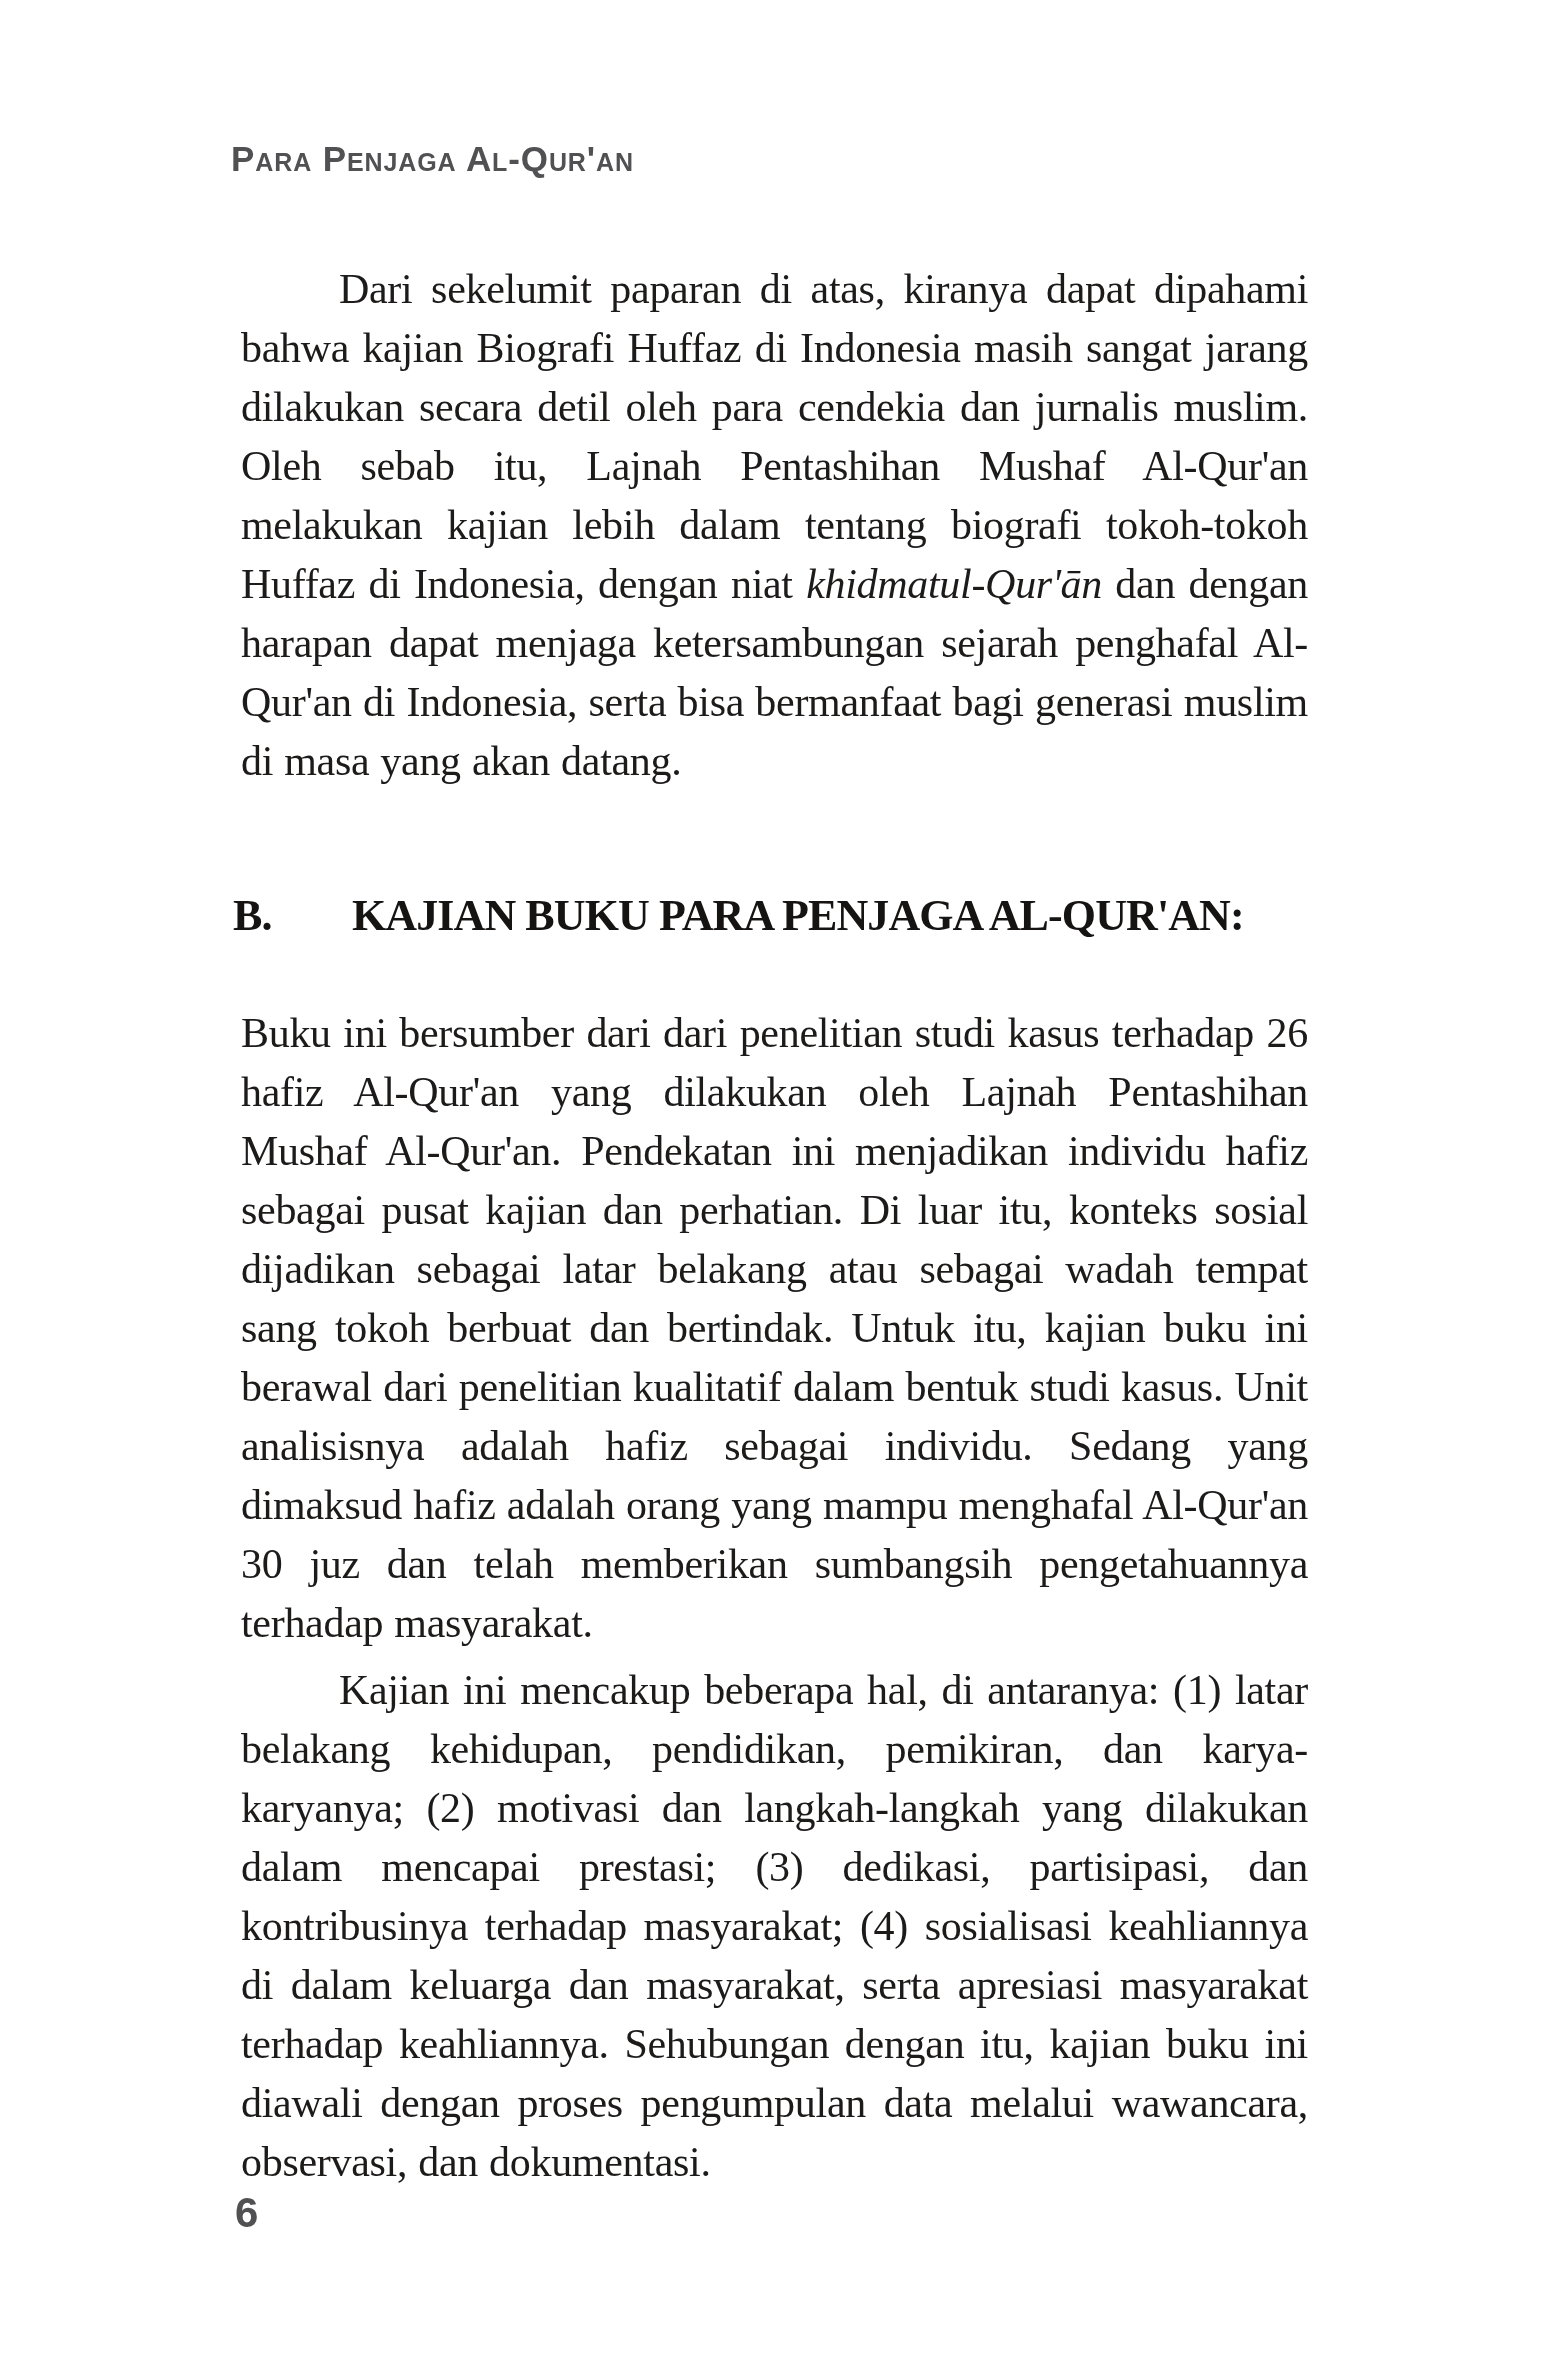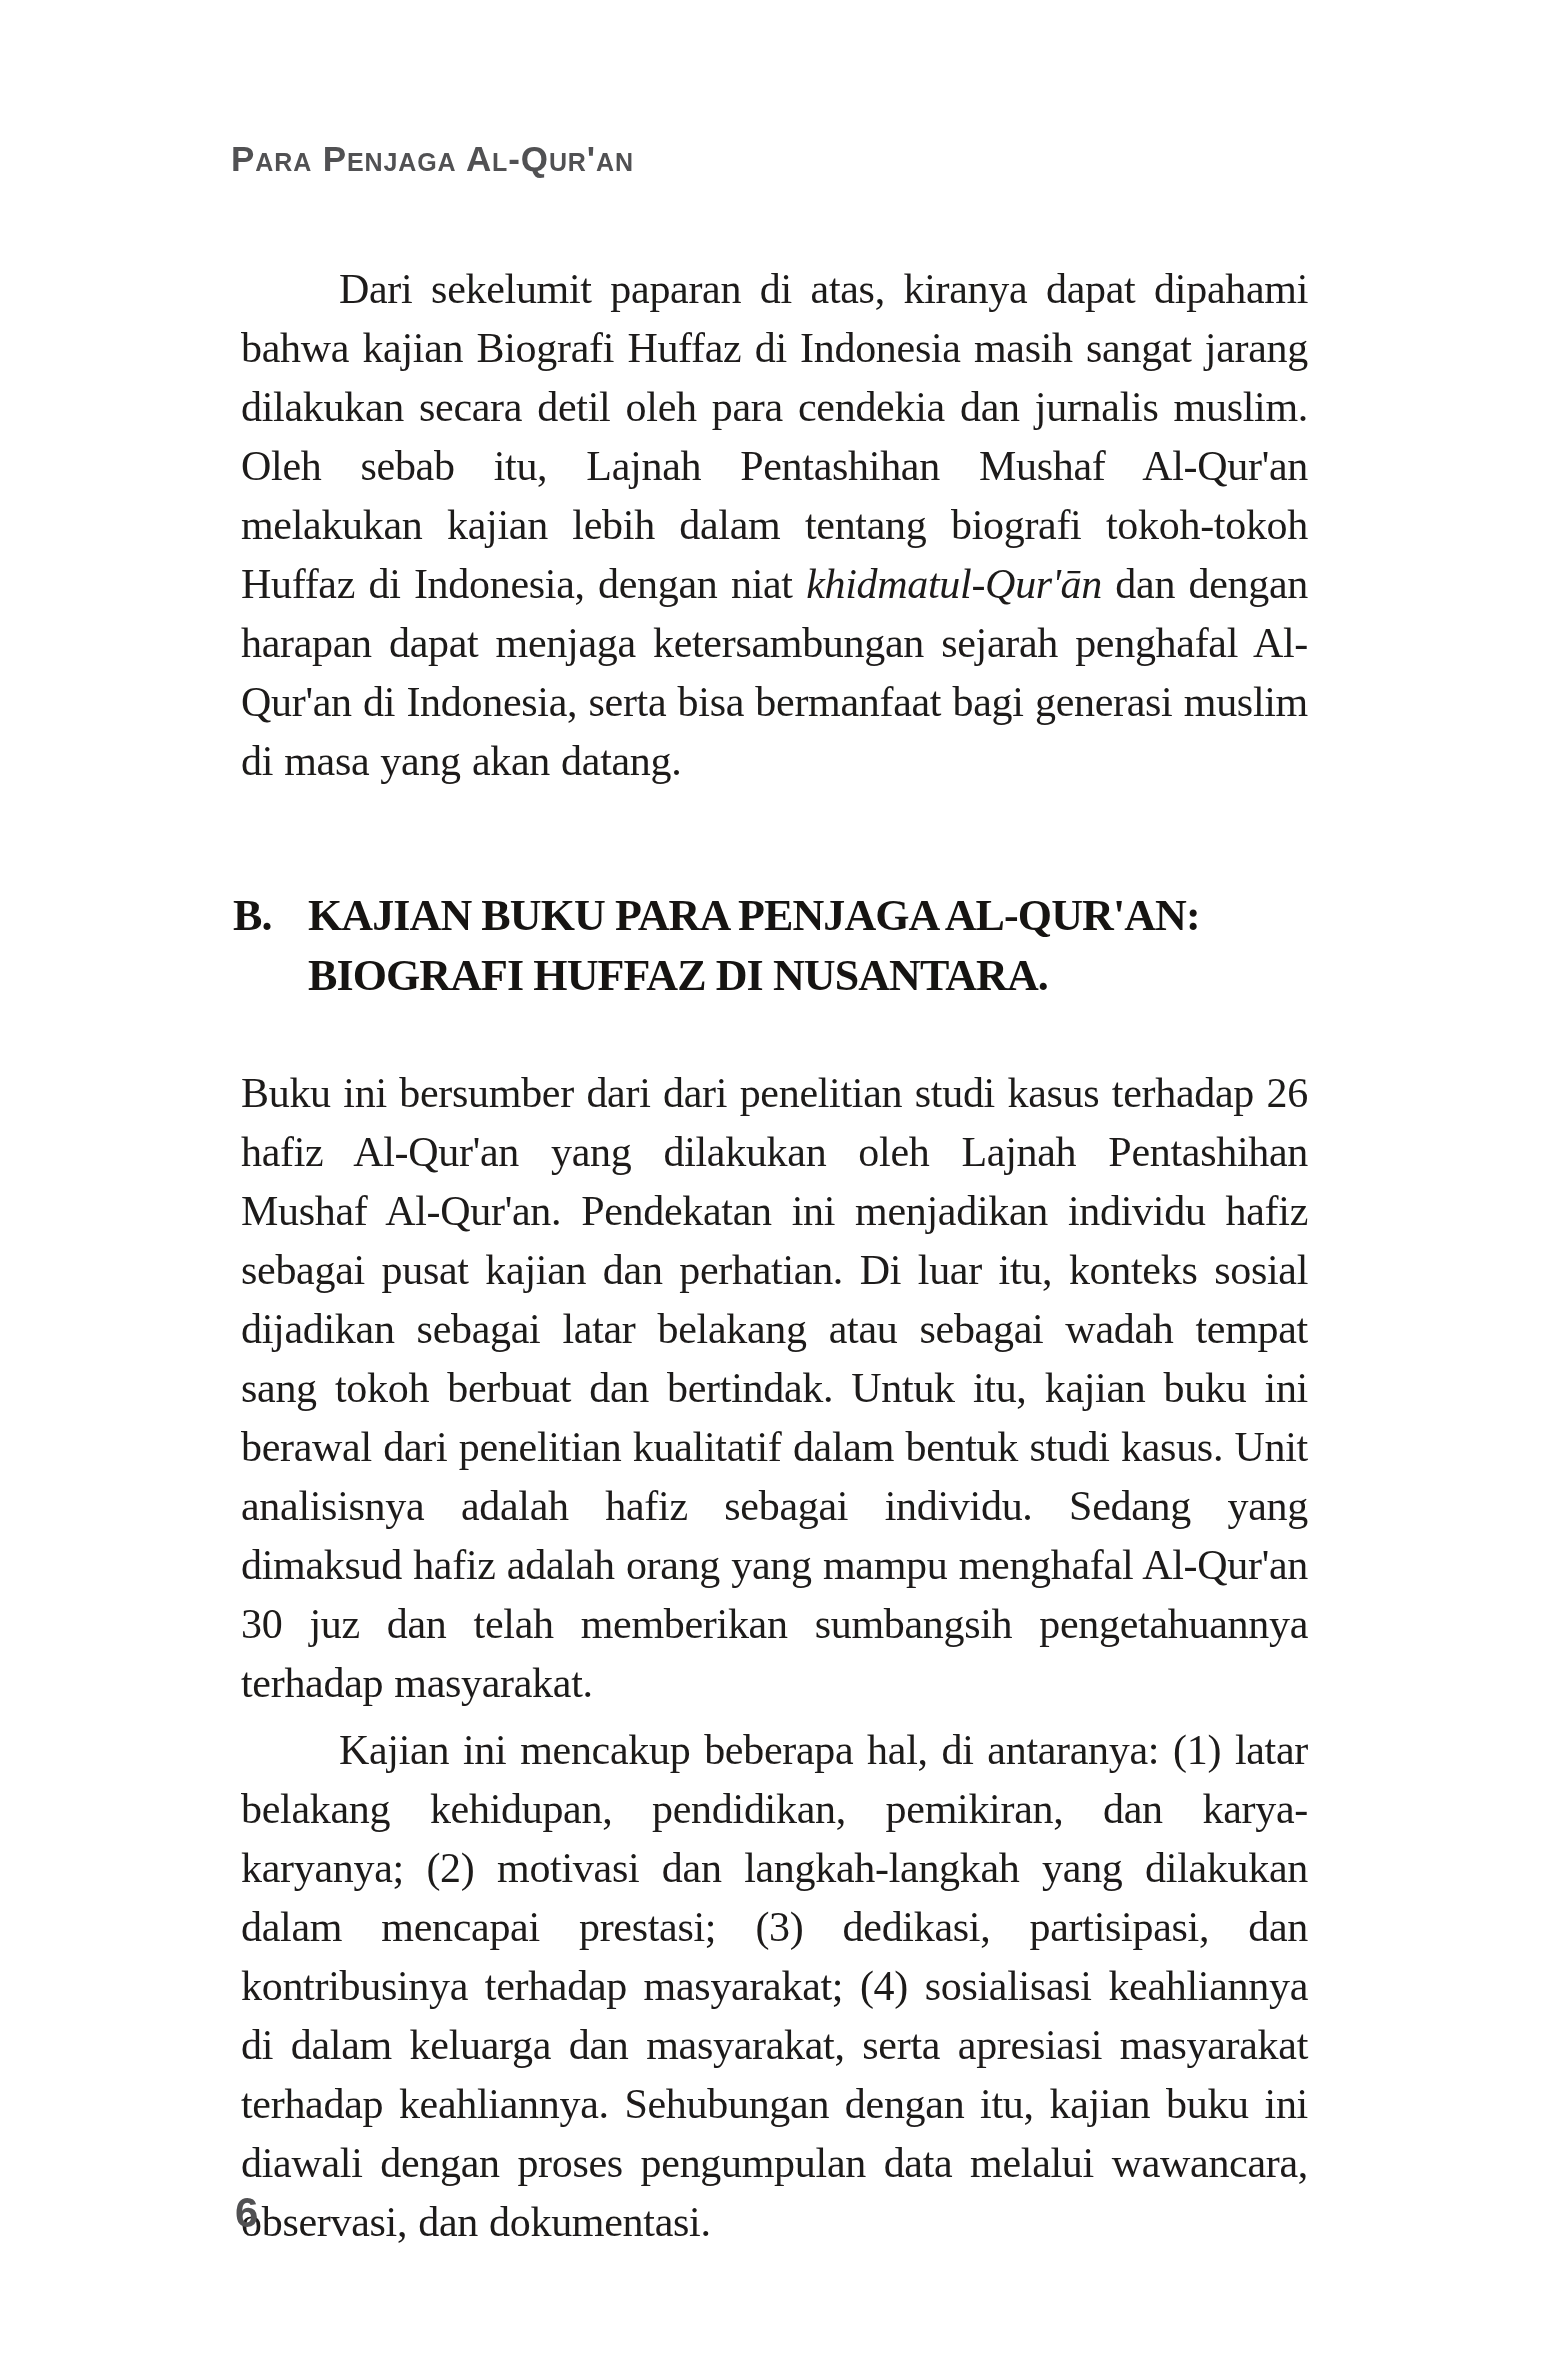--- a/index.html
+++ b/index.html
@@ -65,20 +65,21 @@
     font-size:44px;
     line-height:60px;
     letter-spacing:-0.9px;
     color:var(--heading-color);
   }
   .heading-label{
     flex:0 0 75px;
   }
   .heading-text{
     flex:1;
+    margin-left:44px;
   }
   .heading-line{
     display:block;
   }
   .page-number{
     position:absolute;
     left:235px;
     top:2191px;
     font-family:"Liberation Sans","DejaVu Sans",sans-serif;
     font-weight:bold;
@@ -95,21 +96,20 @@
   <div class="running-head">Para Penjaga Al-Qur'an</div>
 
   <div class="content">
 
     <p class="body-para indented"><span>Dari sekelumit paparan di atas, kiranya dapat dipahami bahwa kajian Biografi Huffaz di Indonesia masih sangat jarang dilakukan secara detil oleh para cendekia dan jurnalis muslim. Oleh sebab itu, Lajnah Pentashihan Mushaf Al-Qur'an melakukan kajian lebih dalam tentang biografi tokoh-tokoh Huffaz di Indonesia, dengan niat </span><em class="arabic-term">khidmatul-Qur'ān</em><span> dan dengan harapan dapat menjaga ketersambungan sejarah penghafal Al-Qur'an di Indonesia, serta bisa bermanfaat bagi generasi muslim di masa yang akan datang.</span></p>
 
     <h2 class="section-heading">
       <span class="heading-label">B.</span>
       <span class="heading-text">
         <span class="heading-line">KAJIAN BUKU PARA PENJAGA AL-QUR'AN:</span>
-        <span class="heading-line">BIOGRAFI HUFFAZ DI NUSANTARA.</span>
       </span>
     </h2>
 
     <p class="body-para">Buku ini bersumber dari dari penelitian studi kasus terhadap 26 hafiz Al-Qur'an yang dilakukan oleh Lajnah Pentashihan Mushaf Al-Qur'an. Pendekatan ini menjadikan individu hafiz sebagai pusat kajian dan perhatian. Di luar itu, konteks sosial dijadikan sebagai latar belakang atau sebagai wadah tempat sang tokoh berbuat dan bertindak. Untuk itu, kajian buku ini berawal dari penelitian kualitatif dalam bentuk studi kasus. Unit analisisnya adalah hafiz sebagai individu. Sedang yang dimaksud hafiz adalah orang yang mampu menghafal Al-Qur'an 30 juz dan telah memberikan sumbangsih pengetahuannya terhadap masyarakat.</p>
 
     <p class="body-para indented">Kajian ini mencakup beberapa hal, di antaranya: (1) latar belakang kehidupan, pendidikan, pemikiran, dan karya-karyanya; (2) motivasi dan langkah-langkah yang dilakukan dalam mencapai prestasi; (3) dedikasi, partisipasi, dan kontribusinya terhadap masyarakat; (4) sosialisasi keahliannya di dalam keluarga dan masyarakat, serta apresiasi masyarakat terhadap keahliannya. Sehubungan dengan itu, kajian buku ini diawali dengan proses pengumpulan data melalui wawancara, observasi, dan dokumentasi.</p>
 
   </div>
 
   <div class="page-number">6</div>

